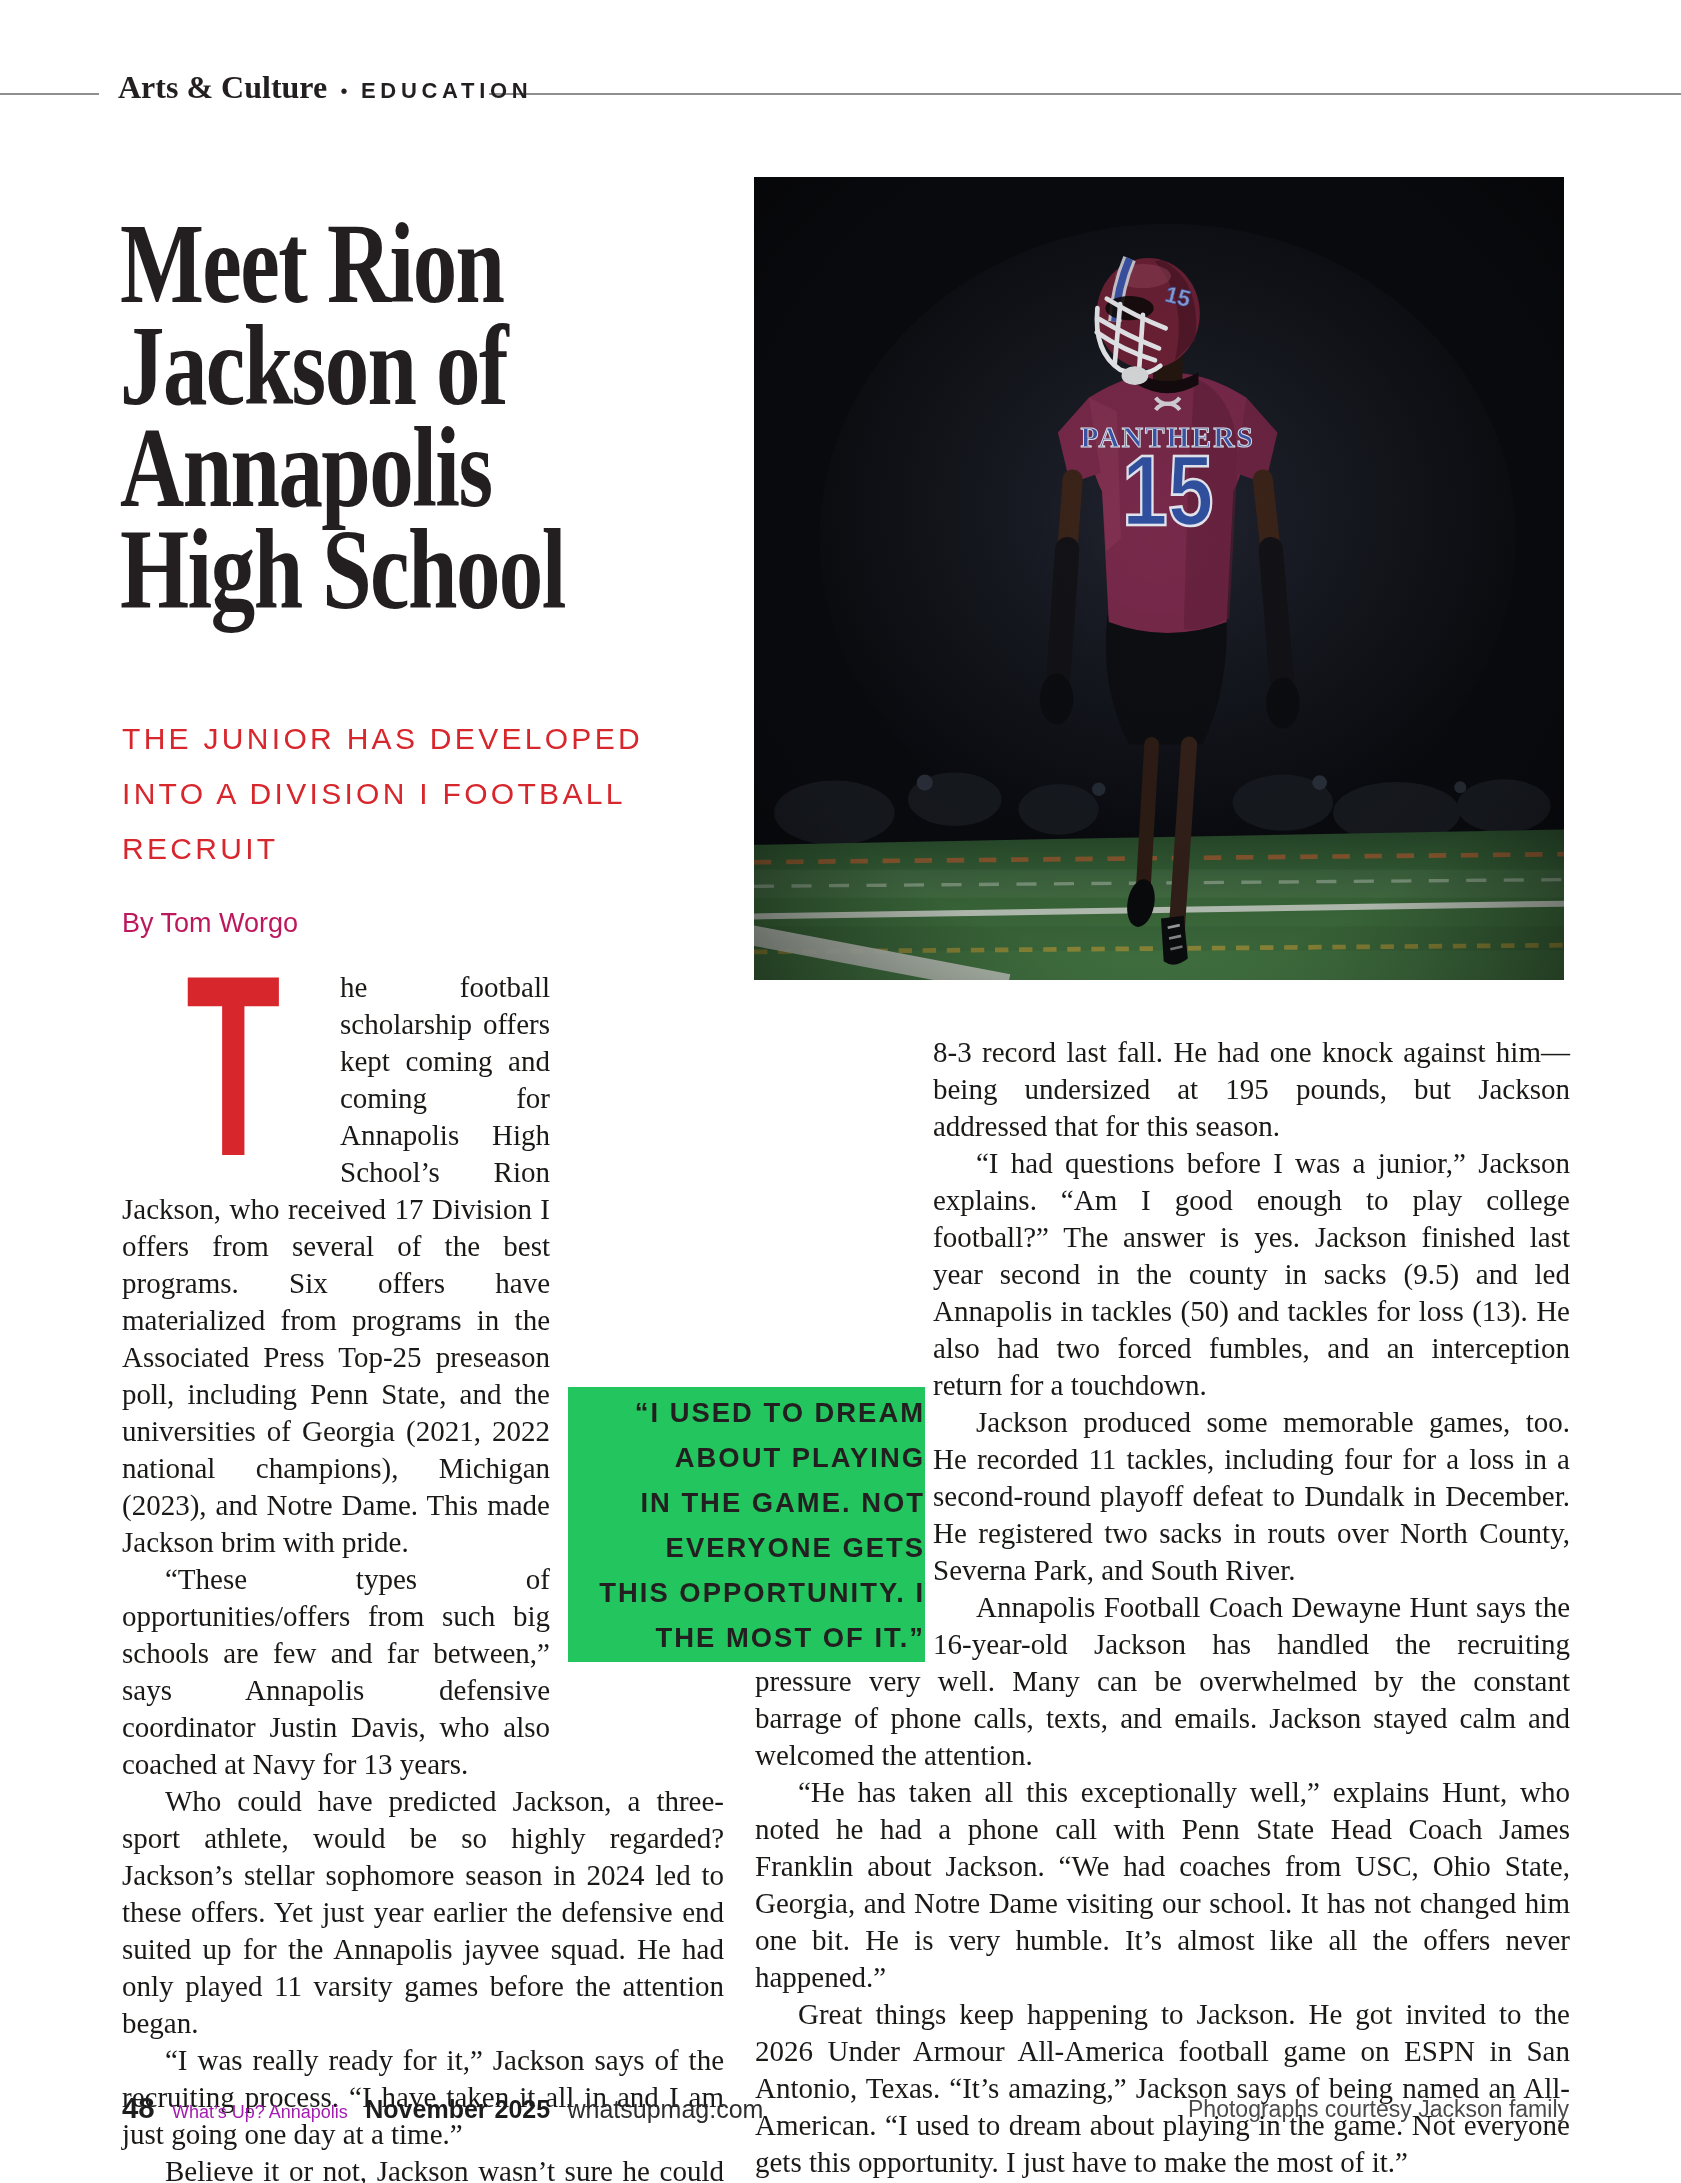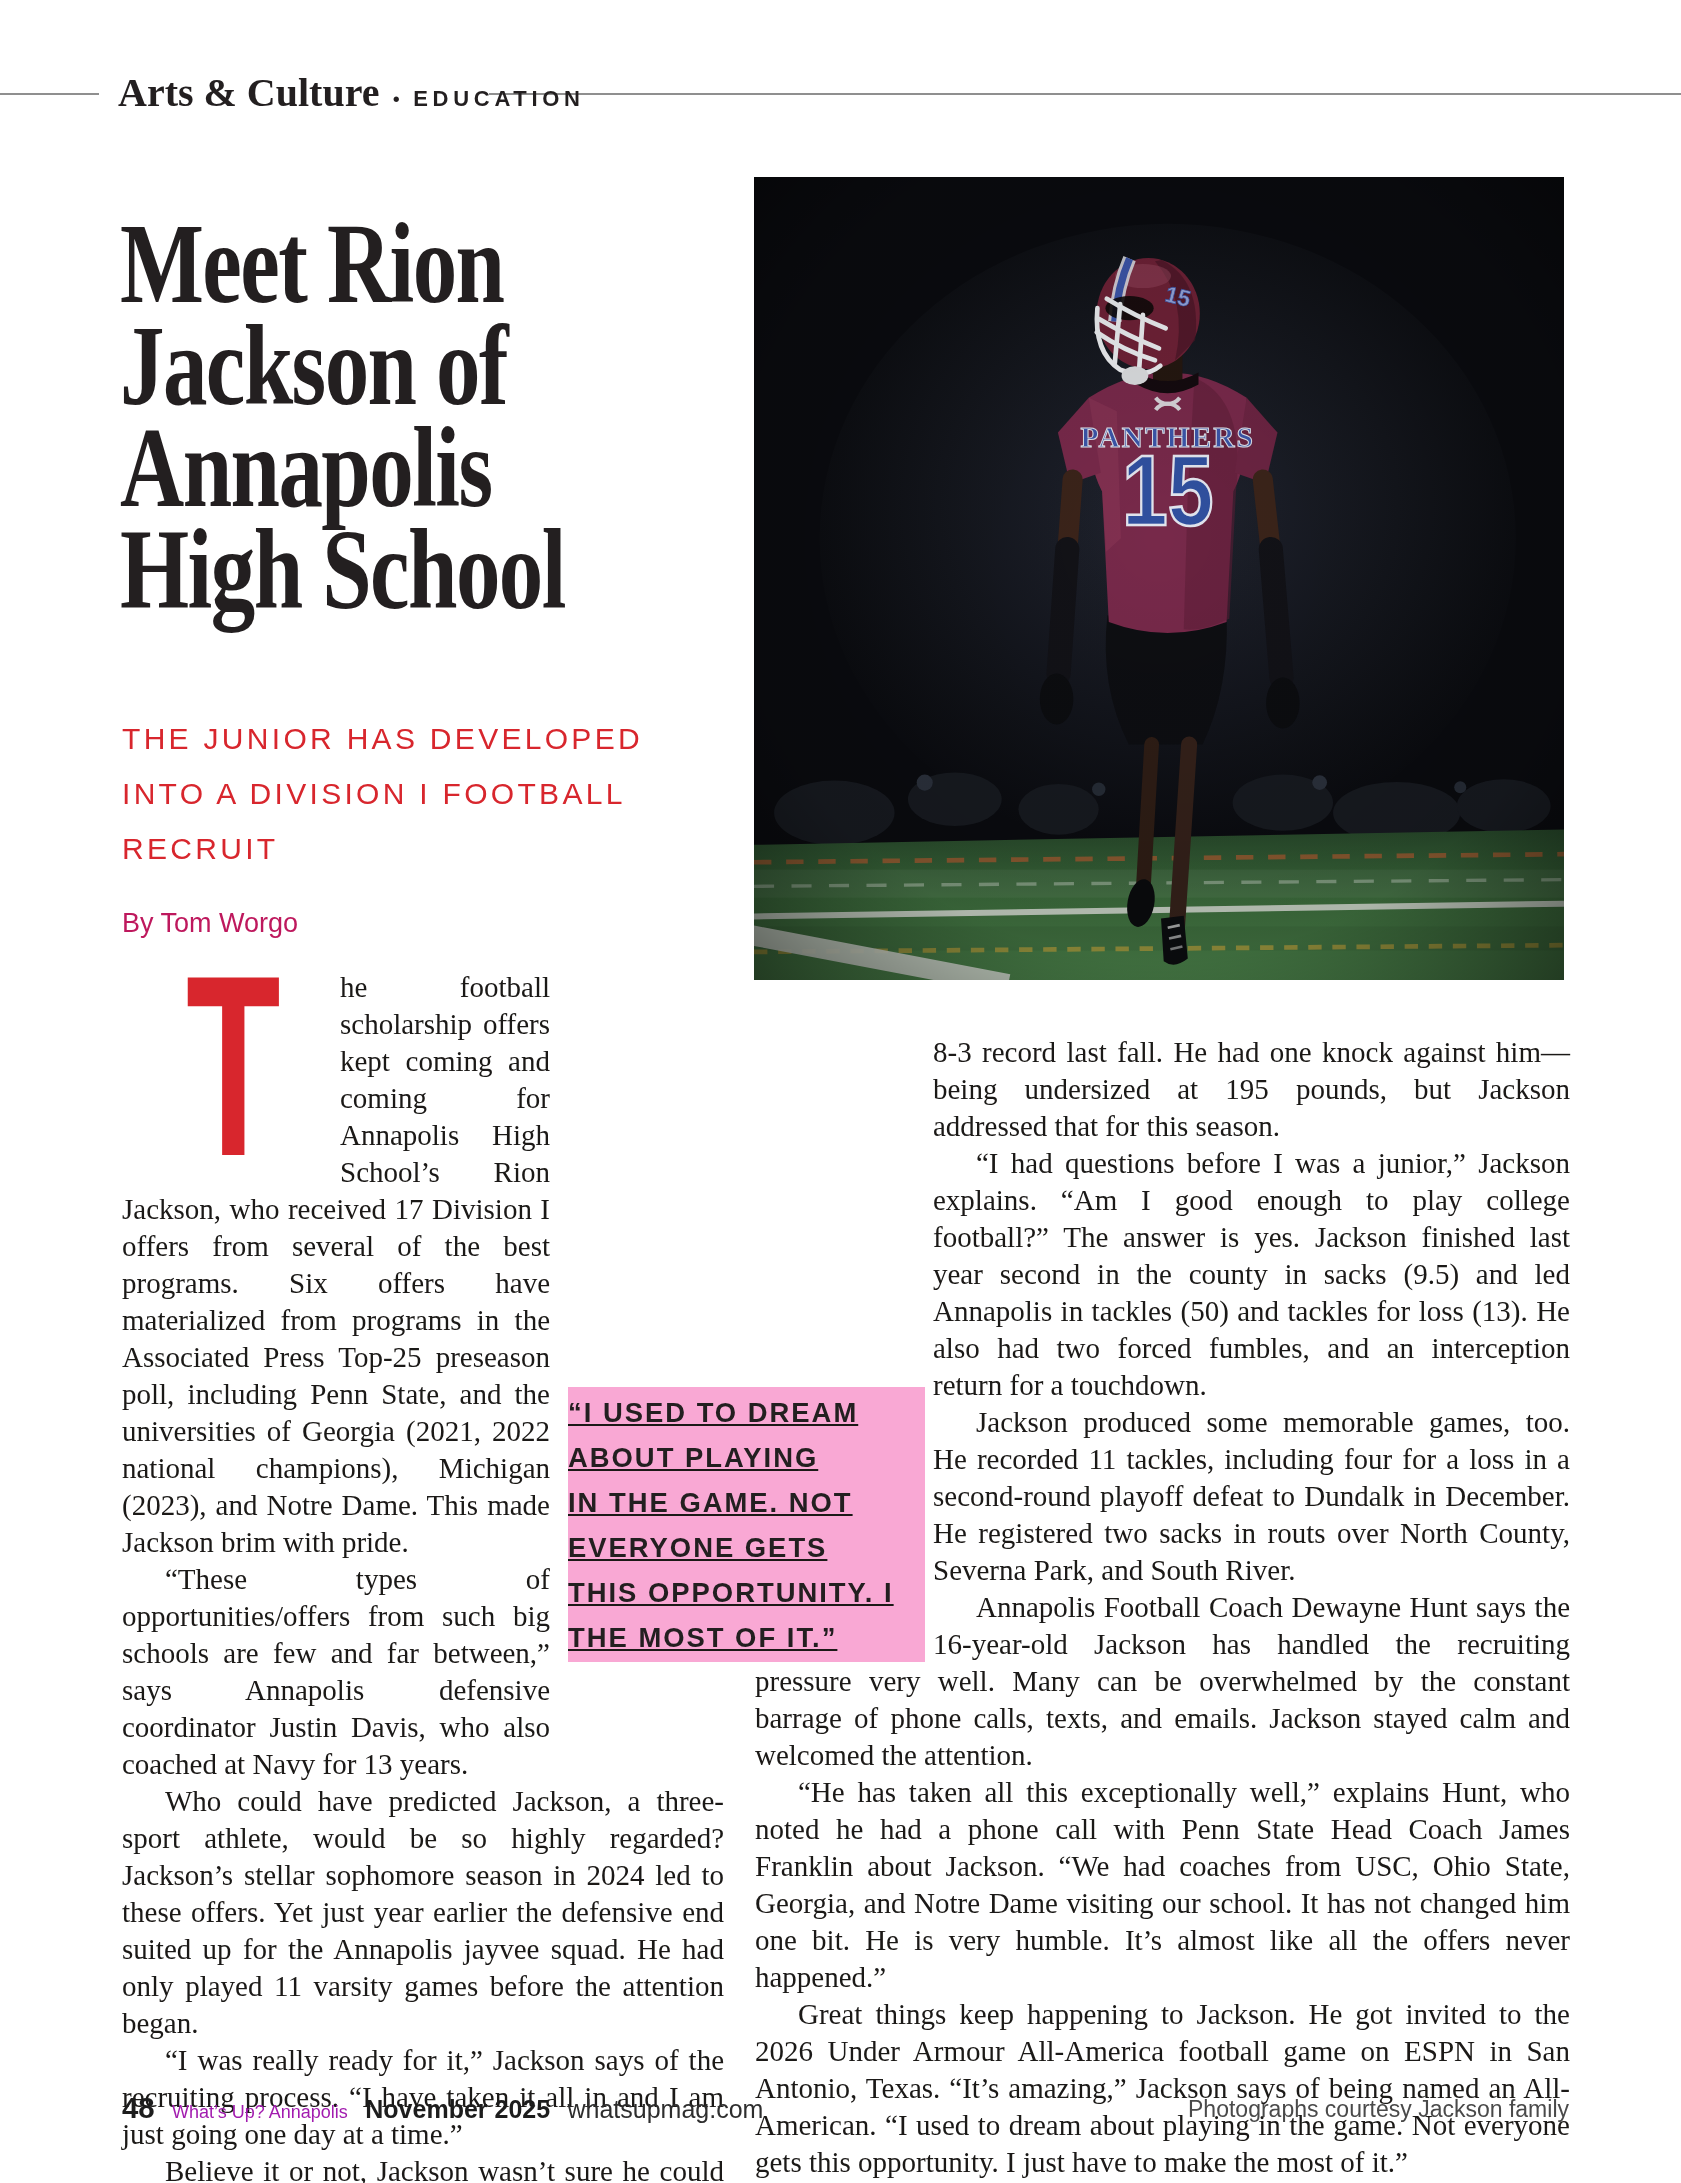--- a/index.html
+++ b/index.html
@@ -4,21 +4,21 @@
 <style>
   html,body{margin:0;padding:0;background:#ffffff;}
   .page{position:relative;width:1681px;height:2183px;background:#ffffff;overflow:hidden;
         font-family:"Liberation Serif", serif;color:#1b1917;}
 
   
   .rule{position:absolute;height:2px;background:#8f8f8f;}
   .rule-left{left:0;top:93px;width:99px;}
   .rule-right{left:489px;top:93px;width:1193px;}
   .header-text{position:absolute;left:118px;top:69px;display:flex;align-items:baseline;gap:13.4px;}
-  .brand{font-family:"Liberation Serif",serif;font-weight:bold;font-size:40px;color:#231f20;letter-spacing:0px;}
+  .brand{font-family:"Liberation Serif",serif;font-weight:bold;font-size:32px;color:#231f20;letter-spacing:0px;}
   .header-dot{font-family:"Liberation Sans",sans-serif;font-size:20px;color:#231f20;}
   .category{font-family:"Liberation Sans",sans-serif;font-weight:bold;font-size:22px;letter-spacing:4.7px;color:#231f20;}
 
   
   .title{position:absolute;left:120px;top:213px;}
   .title-line{font-family:"Liberation Serif",serif;font-weight:bold;font-size:114px;line-height:102px;
               color:#231f20;letter-spacing:-2px;white-space:nowrap;
               transform:scaleX(0.78);transform-origin:0 50%;}
   .kicker{position:absolute;left:122px;top:711px;}
   .kicker-line{font-family:"Liberation Sans",sans-serif;font-weight:normal;font-size:30px;line-height:55px;
@@ -33,22 +33,22 @@
   .col p{margin:0;text-indent:43px;}
   .col p.noindent{text-indent:0;}
   .spacer-right{float:right;width:174px;height:368px;margin-top:418px;}
   .spacer-left{float:left;width:178px;height:340px;margin-top:286px;}
 
   .dropcap-box{float:left;width:98px;height:182px;margin:6.7px 56px 0 64px;overflow:visible;}
   .dropcap{display:block;font-family:"Liberation Sans",sans-serif;font-weight:bold;font-size:258px;
            line-height:179px;color:#d8262d;transform:scaleX(0.60);transform-origin:0 0;}
 
   
-  .pull-quote{position:absolute;left:568px;top:1387px;width:357px;background:#f9a8d4;z-index:5;
-              text-align:left;padding:2.7px 0;text-decoration:underline;}
+  .pull-quote{position:absolute;left:568px;top:1387px;width:357px;background:#22c55e;z-index:5;
+              text-align:right;padding:2.7px 0;}
   .quote-line{font-family:"Liberation Sans",sans-serif;font-weight:bold;font-size:27.4px;line-height:45px;
               letter-spacing:2px;color:#231f20;white-space:nowrap;}
 
   
   .photo{position:absolute;left:754px;top:177px;width:810px;height:803px;background:#0a0b0f;}
   .photo svg{display:block;width:100%;height:100%;}
 
   
   .footer-left{position:absolute;left:122px;top:2091px;display:flex;align-items:baseline;gap:17.4px;
                font-family:"Liberation Sans",sans-serif;color:#2b2b2b;}

